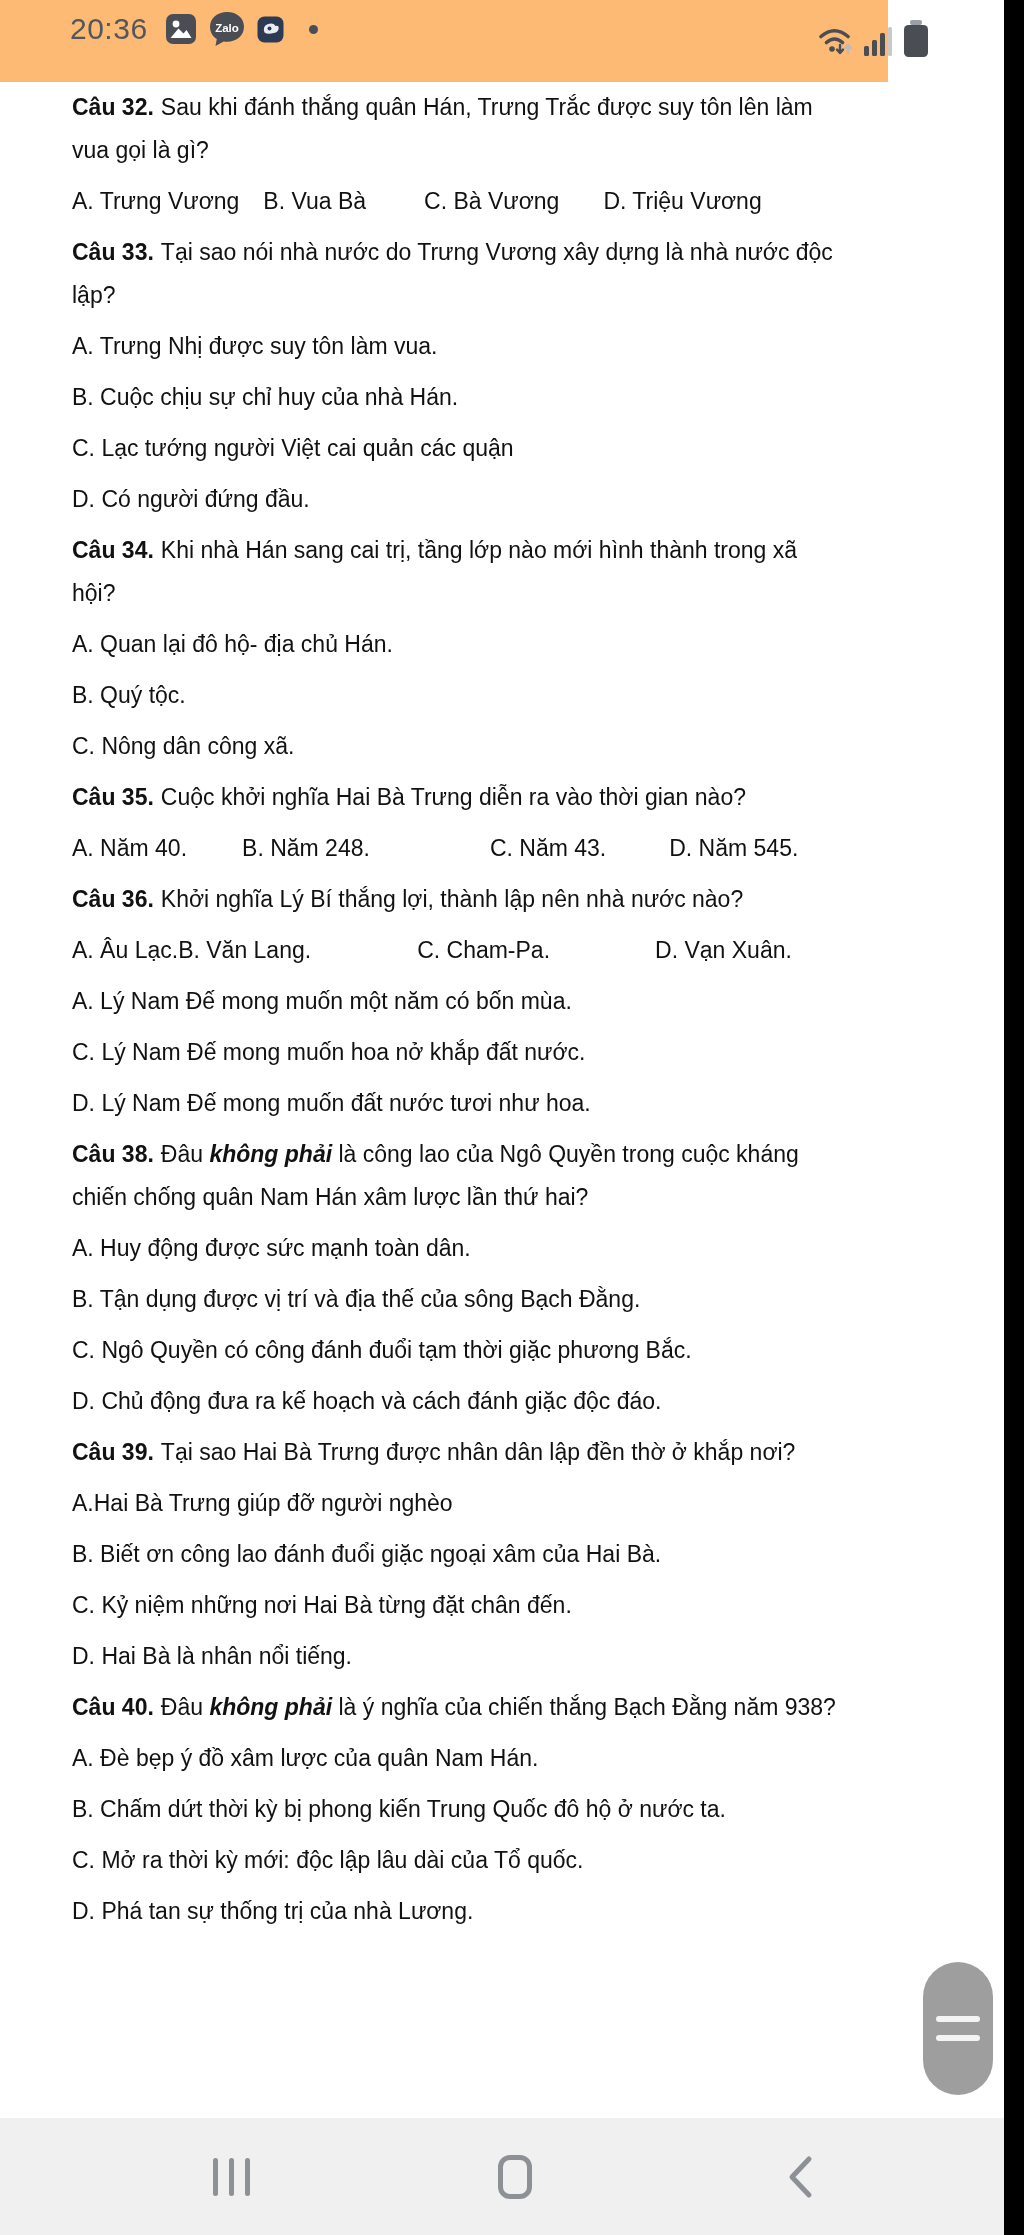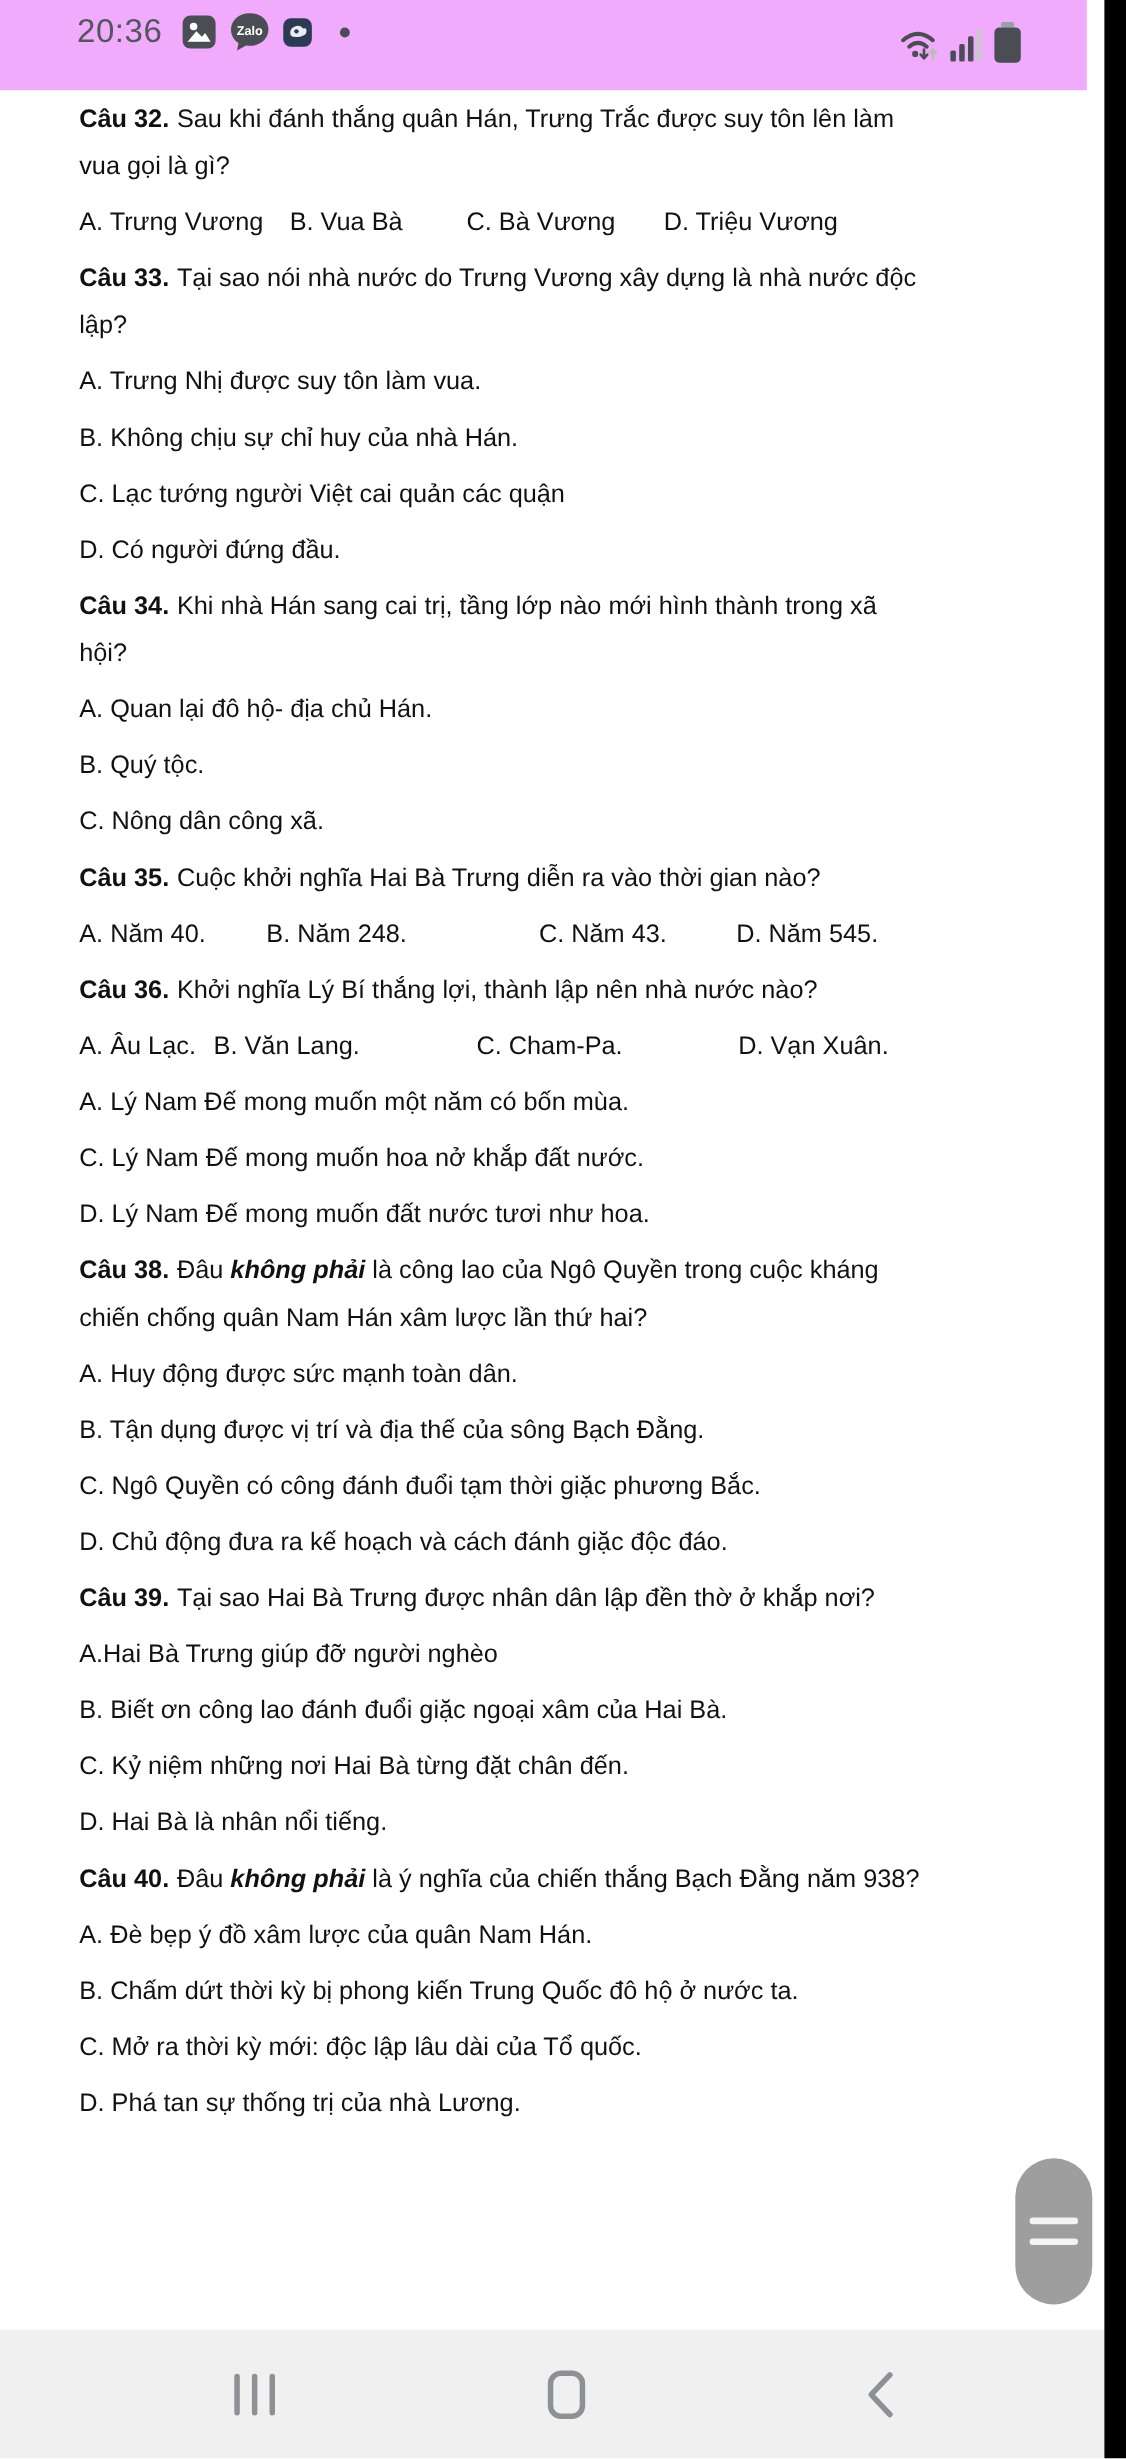--- a/index.html
+++ b/index.html
@@ -6,21 +6,21 @@
   body{
     width:1024px;height:2235px;position:relative;overflow:hidden;
     background:#ffffff;
     font-family:"Liberation Sans", sans-serif;
     color:#111111;
   }
   
   .edge-strip{position:absolute;top:0;right:0;width:20px;height:2235px;background:#000;z-index:60;}
 
   
-  .status-bar{position:absolute;top:0;left:0;width:988px;height:82px;background:#f0abfc;z-index:10;}
+  .status-bar{position:absolute;top:0;left:0;width:888px;height:82px;background:#fdba74;z-index:10;}
   .sb-left{position:absolute;left:70px;top:10px;display:flex;align-items:center;}
   .sb-time{font-size:30px;color:#53575c;letter-spacing:.5px;margin-right:17px;}
   .sb-icon{display:inline-flex;margin-right:11px;}
   .sb-dot{width:9px;height:9px;border-radius:50%;background:#4a4e54;margin-left:14px;}
   .sb-right{position:absolute;left:818px;top:20px;display:flex;align-items:flex-end;gap:9px;}
 
   
   .doc{
     position:absolute;top:0;left:0;width:868px;box-sizing:border-box;
     padding:86px 32px 0 72px;
@@ -29,21 +29,21 @@
   .doc p{margin:0 0 8px 0;}
   .q b.qn{font-weight:bold;margin-right:7px;}
   .np{font-weight:bold;font-style:italic;}
   .opt-row .opt{white-space:nowrap;}
   .row-q32 .opt:nth-child(2){margin-left:24px;}
   .row-q32 .opt:nth-child(3){margin-left:58px;}
   .row-q32 .opt:nth-child(4){margin-left:44px;}
   .row-q35 .opt:nth-child(2){margin-left:55px;}
   .row-q35 .opt:nth-child(3){margin-left:120px;}
   .row-q35 .opt:nth-child(4){margin-left:63px;}
-  .row-q36 .opt:nth-child(2){margin-left:16px;}
+  .row-q36 .opt:nth-child(2){margin-left:0;}
   .row-q36 .opt:nth-child(3){margin-left:106px;}
   .row-q36 .opt:nth-child(4){margin-left:105px;}
 
   
   .float-handle{
     position:absolute;left:923px;top:1962px;width:70px;height:133px;
     background:#9e9e9e;border-radius:35px;z-index:40;border:none;cursor:pointer;
     display:flex;flex-direction:column;align-items:center;justify-content:center;gap:13px;
   }
   .float-handle .bar{display:block;width:44px;height:6px;border-radius:3px;background:#f4f4f4;}
@@ -119,21 +119,21 @@
   </div>
 </header>
 
 <main class="doc">
 
   <p class="q"><b class="qn">Câu 32.</b><span>Sau khi đánh thắng quân Hán, Trưng Trắc được suy tôn lên làm vua gọi là gì?</span></p>
   <p class="opt-row row-q32"><span class="opt">A. Trưng Vương</span><span class="opt">B. Vua Bà</span><span class="opt">C. Bà Vương</span><span class="opt">D. Triệu Vương</span></p>
 
   <p class="q"><b class="qn">Câu 33.</b><span>Tại sao nói nhà nước do Trưng Vương xây dựng là nhà nước độc lập?</span></p>
   <p class="opt">A. Trưng Nhị được suy tôn làm vua.</p>
-  <p class="opt">B. Không chịu sự chỉ huy của nhà Hán.</p>
+  <p class="opt">B. Cuộc chịu sự chỉ huy của nhà Hán.</p>
   <p class="opt">C. Lạc tướng người Việt cai quản các quận</p>
   <p class="opt">D. Có người đứng đầu.</p>
 
   <p class="q"><b class="qn">Câu 34.</b><span>Khi nhà Hán sang cai trị, tầng lớp nào mới hình thành trong xã hội?</span></p>
   <p class="opt">A. Quan lại đô hộ- địa chủ Hán.</p>
   <p class="opt">B. Quý tộc.</p>
   <p class="opt">C. Nông dân công xã.</p>
 
   <p class="q"><b class="qn">Câu 35.</b><span>Cuộc khởi nghĩa Hai Bà Trưng diễn ra vào thời gian nào?</span></p>
   <p class="opt-row row-q35"><span class="opt">A. Năm 40.</span><span class="opt">B. Năm 248.</span><span class="opt">C. Năm 43.</span><span class="opt">D. Năm 545.</span></p>

